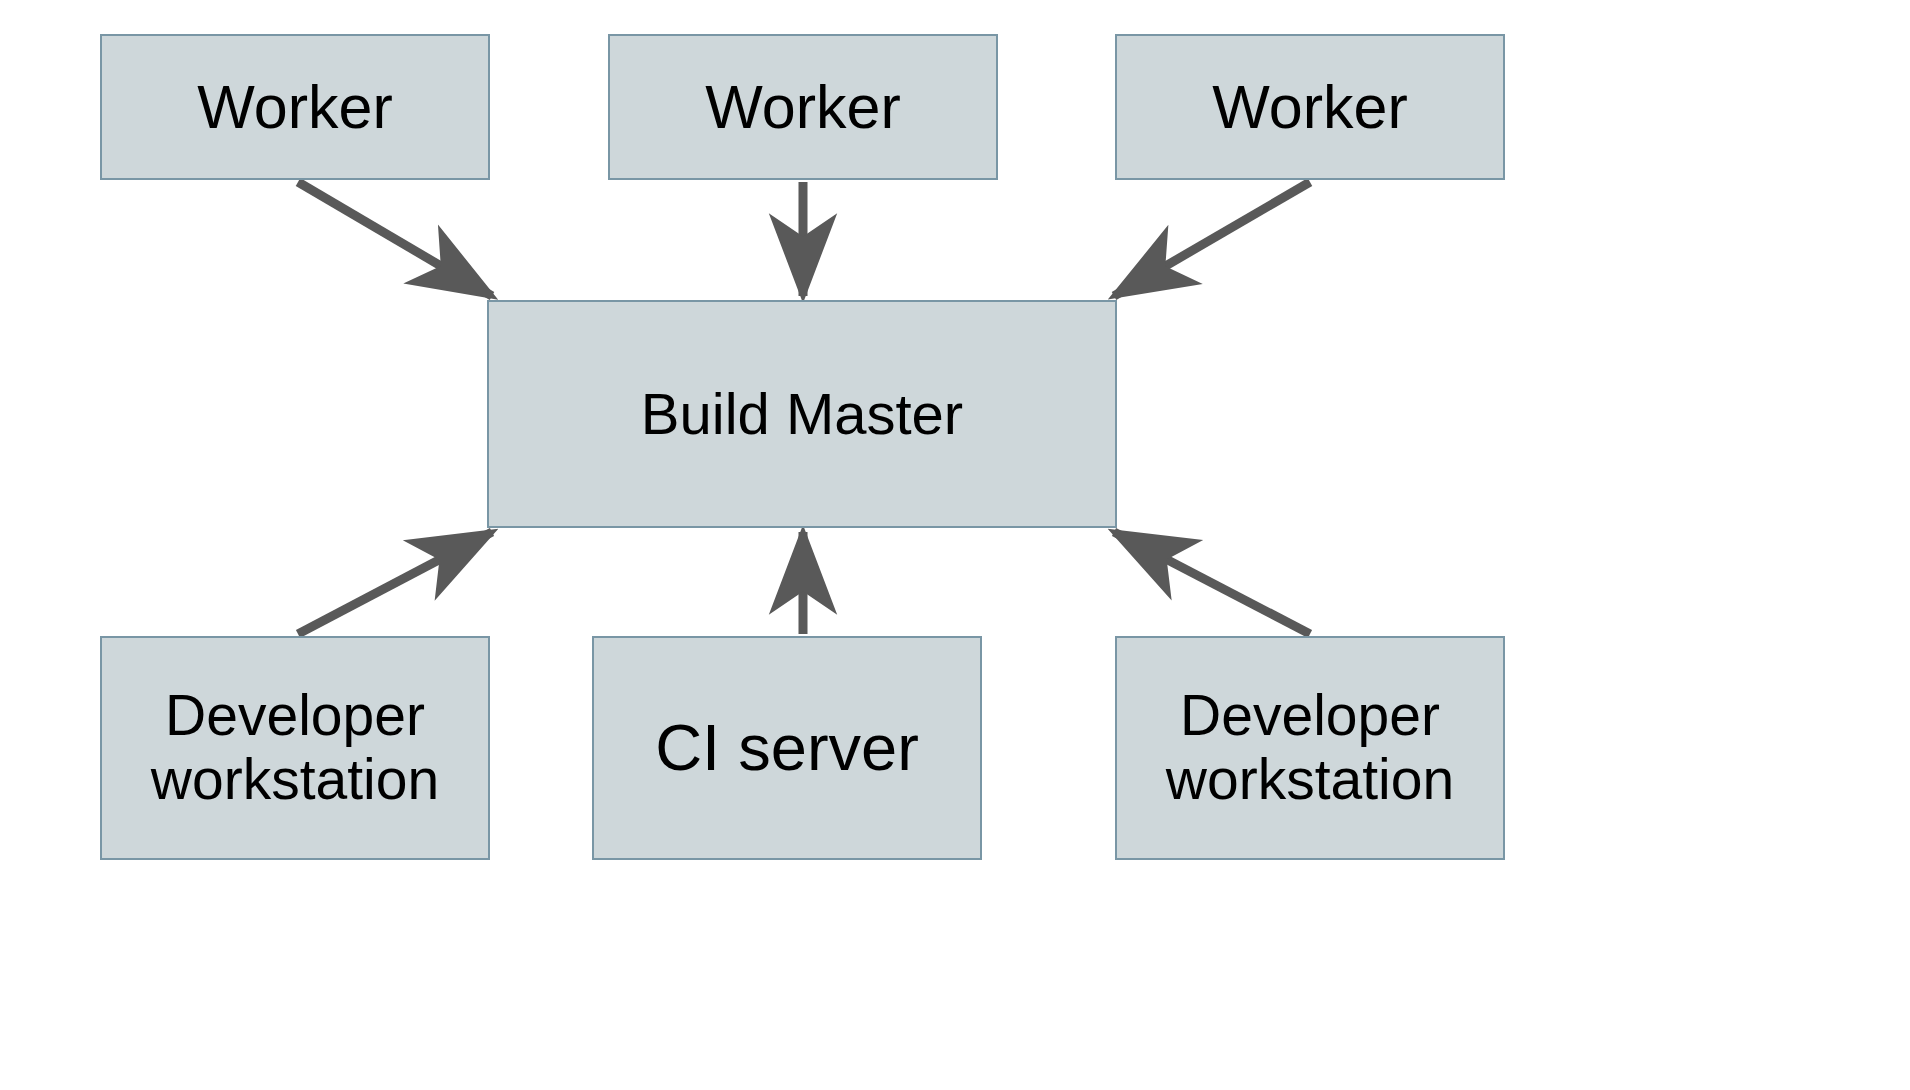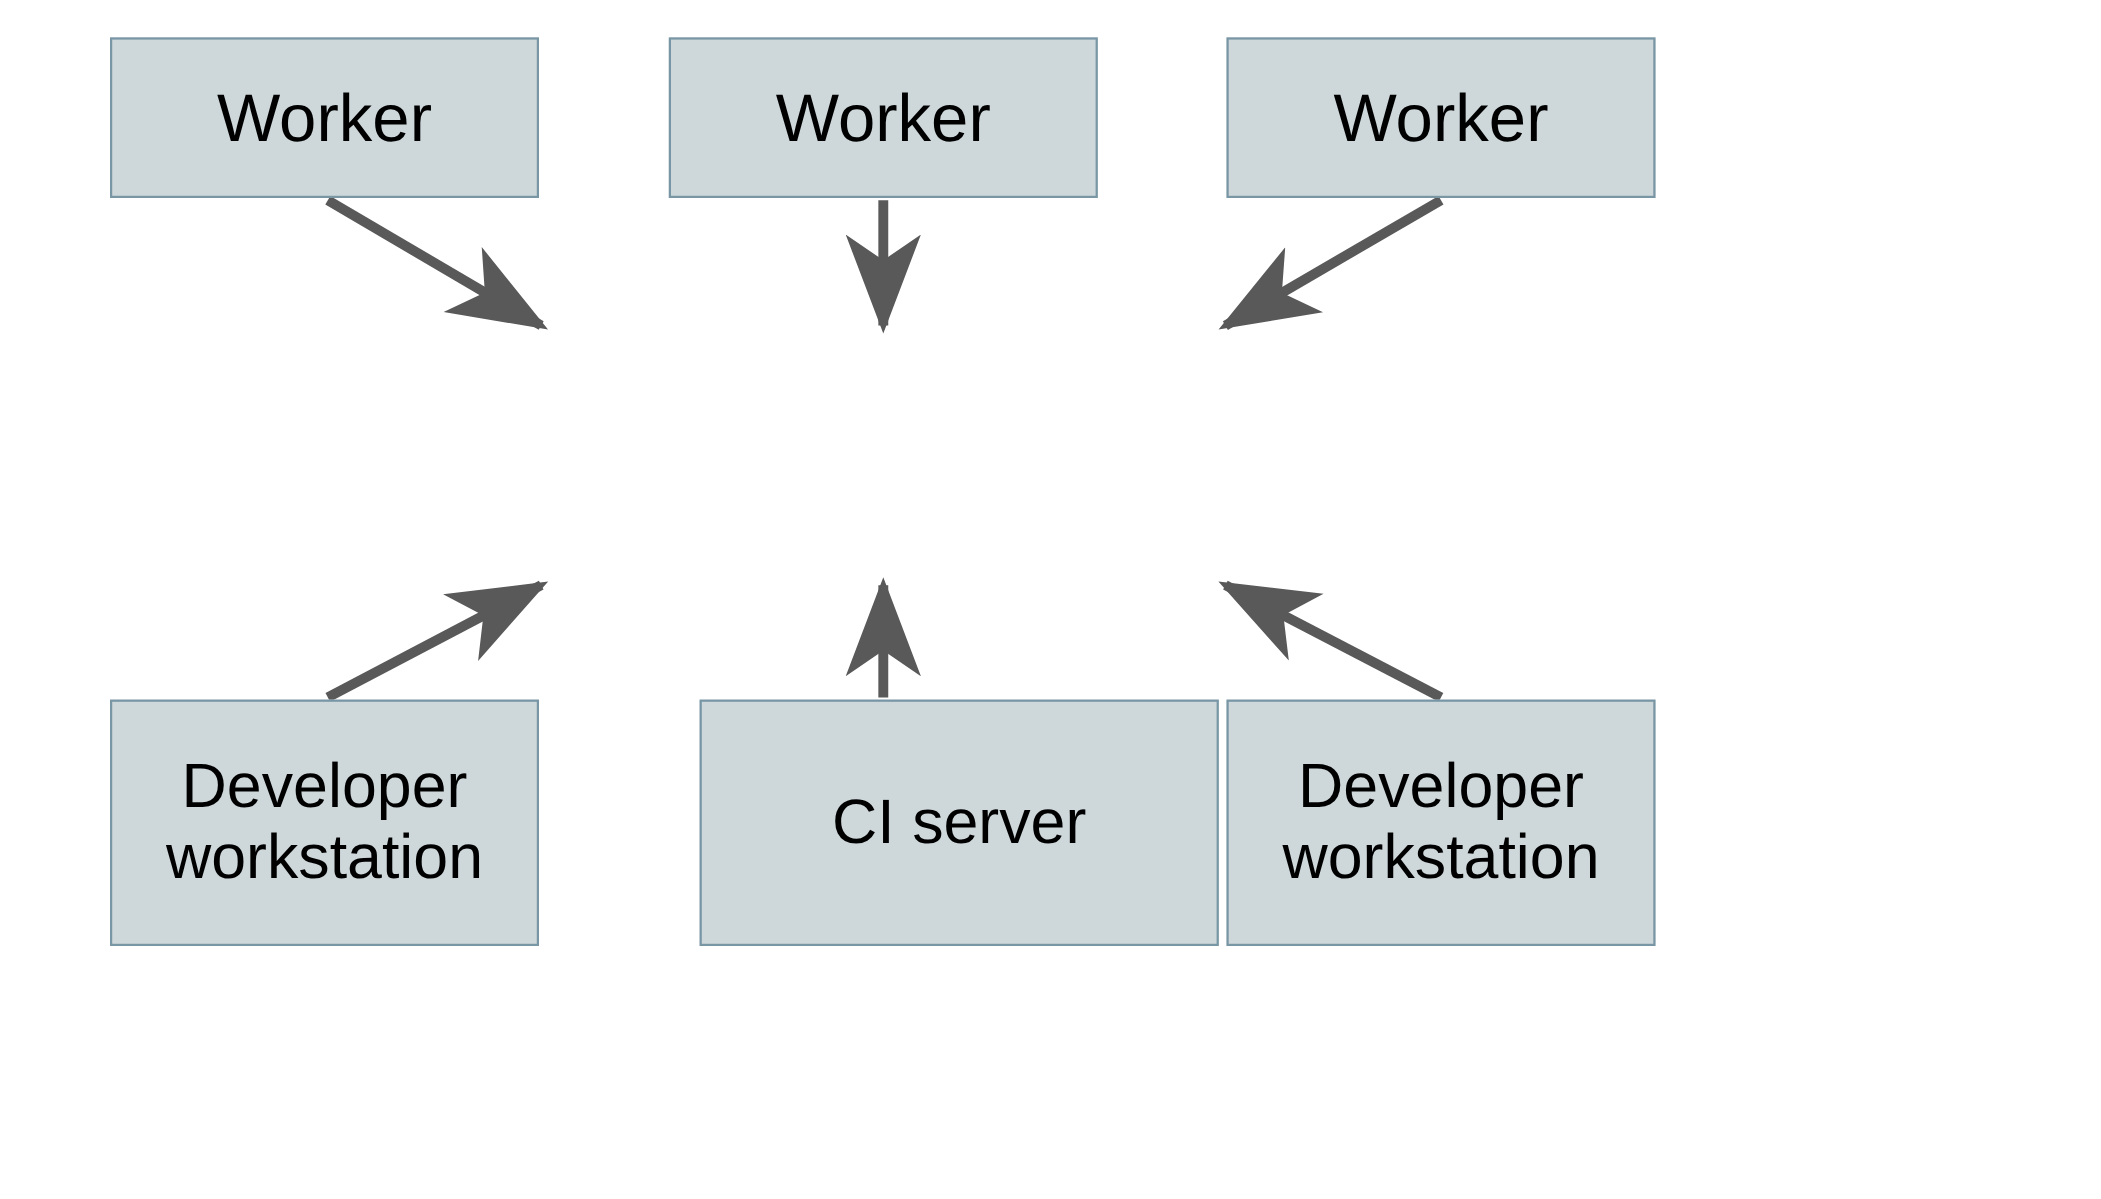--- a/index.html
+++ b/index.html
@@ -37,21 +37,21 @@
     padding: 0 6px;
   }
   
   #node-worker-1 { left: 100px; top: 34px;  width: 390px; height: 146px; font-size: 61px; }
   #node-worker-2 { left: 608px; top: 34px;  width: 390px; height: 146px; font-size: 61px; }
   #node-worker-3 { left: 1115px; top: 34px; width: 390px; height: 146px; font-size: 61px; }
   
   #node-build-master { left: 487px; top: 300px; width: 630px; height: 228px; font-size: 58px; }
   
   #node-dev-ws-1 { left: 100px; top: 636px;  width: 390px; height: 224px; font-size: 57px; }
-  #node-ci-server { left: 636px; top: 636px; width: 472px; height: 224px; font-size: 57px; }
+  #node-ci-server { left: 592px; top: 636px; width: 390px; height: 224px; font-size: 65px; }
   #node-dev-ws-2 { left: 1115px; top: 636px; width: 390px; height: 224px; font-size: 57px; }
 
   #edges {
     position: absolute;
     left: 0;
     top: 0;
     width: 1910px;
     height: 1090px;
     z-index: 1;
   }
@@ -86,20 +86,23 @@
   </div>
 
   <div class="node" id="node-worker-2">
     <span class="label">Worker</span>
   </div>
 
   <div class="node" id="node-worker-3">
     <span class="label">Worker</span>
   </div>
 
+  <div class="node" id="node-build-master">
+    <span class="label">Build Master</span>
+  </div>
 
   <div class="node" id="node-dev-ws-1">
     <span class="label">Developer
 workstation</span>
   </div>
 
   <div class="node" id="node-ci-server">
     <span class="label">CI server</span>
   </div>
 

